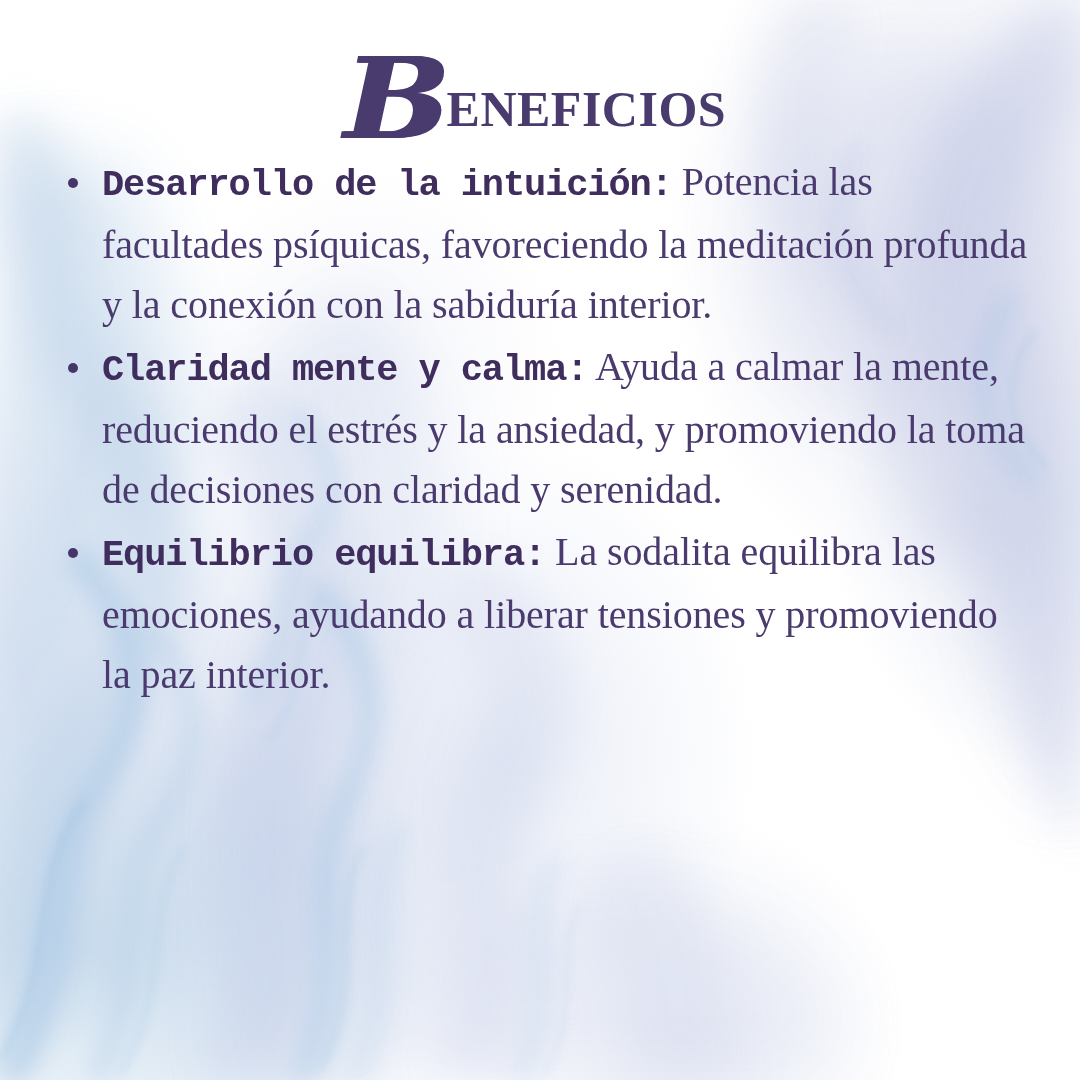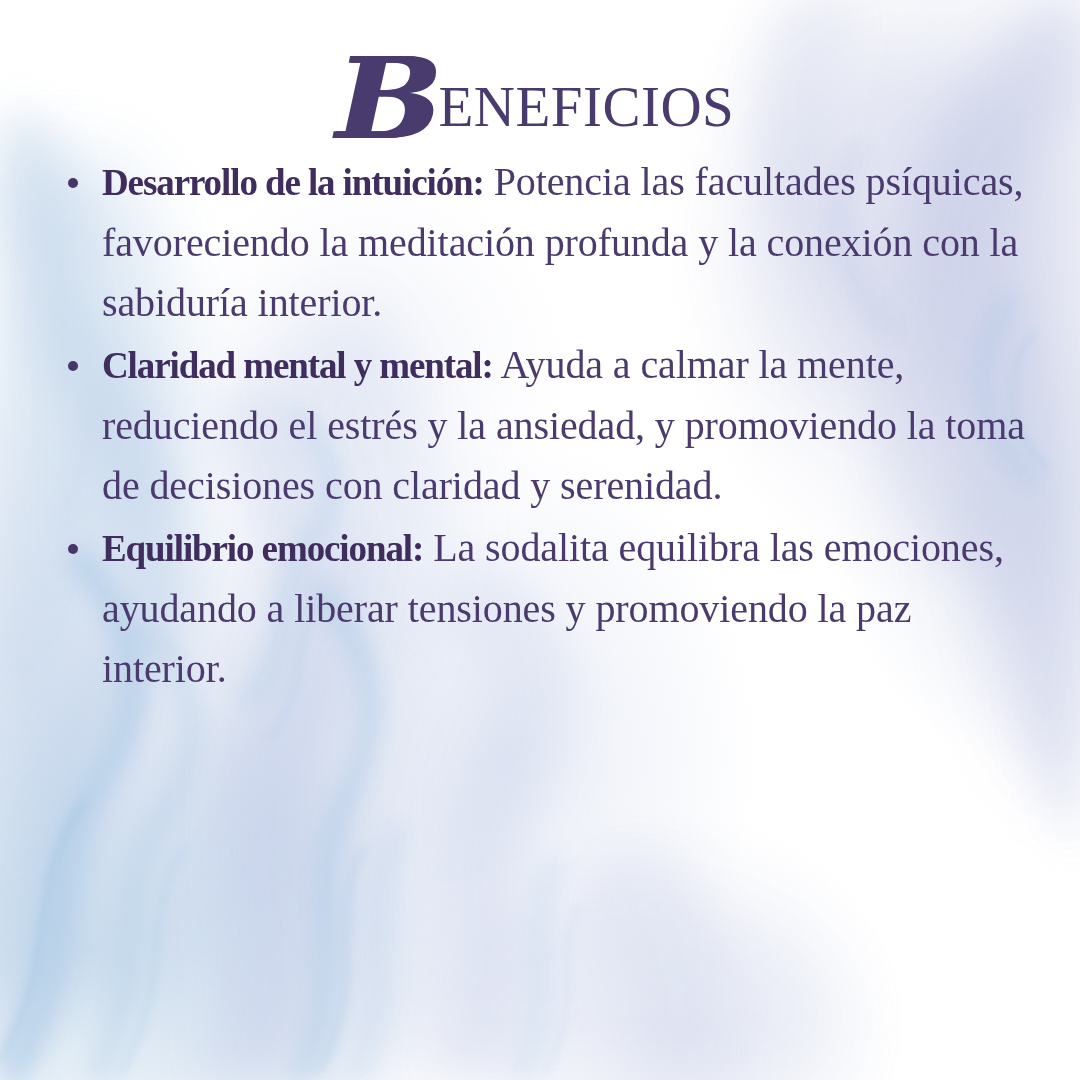--- a/index.html
+++ b/index.html
@@ -70,22 +70,22 @@
     letter-spacing: -6px;
     vertical-align: -12px;
     display: inline-block;
     transform: scaleX(1.12);
     transform-origin: right bottom;
     text-shadow: 2px 0 0 #4a3b6e;
   }
 
   .title .rest {
     font-family: "Liberation Serif", "DejaVu Serif", serif;
-    font-size: 57px;
-    font-weight: 400;
+    font-size: 50px;
+    font-weight: 700;
     letter-spacing: 0.5px;
     margin-left: 4px;
   }
 
   .bullets {
     position: absolute;
     top: 152px;
     left: 58px;
     right: 46px;
     list-style: none;
@@ -109,21 +109,21 @@
     position: absolute;
     left: 10px;
     top: 26px;
     width: 10px;
     height: 10px;
     border-radius: 50%;
     background: #463568;
   }
 
   .bullet .lead {
-    font-family: Liberation Serif, serif;
+    font-family: Liberation Mono, monospace;
     font-weight: 700;
     font-size: 37px;
     letter-spacing: -1.1px;
     color: #3f2d5e;
   }
 
   .bullet .body {
     font-family: "Liberation Serif", "DejaVu Serif", serif;
     font-weight: 400;
     color: #4a3a6d;
@@ -181,18 +181,18 @@
       <path d="M545,1075 C585,1000 552,955 580,905" stroke="#a3c7e2" stroke-width="4" fill="none" opacity="0.35"></path>
     </svg>
   </div>
 
   <div class="content">
 
     <h1 class="title"><span class="dropcap">B</span><span class="rest">ENEFICIOS</span></h1>
 
     <ul class="bullets">
       <li class="bullet"><span class="lead">Desarrollo de la intuición:</span><span class="body"> Potencia las facultades psíquicas, favoreciendo la meditación profunda y la conexión con la sabiduría interior.</span></li>
-      <li class="bullet"><span class="lead">Claridad mental y mental:</span><span class="body"> Ayuda a calmar la mente, reduciendo el estrés y la ansiedad, y promoviendo la toma de decisiones con claridad y serenidad.</span></li>
-      <li class="bullet"><span class="lead">Equilibrio emocional:</span><span class="body"> La sodalita equilibra las emociones, ayudando a liberar tensiones y promoviendo la paz interior.</span></li>
+      <li class="bullet"><span class="lead">Claridad mente y calma:</span><span class="body"> Ayuda a calmar la mente, reduciendo el estrés y la ansiedad, y promoviendo la toma de decisiones con claridad y serenidad.</span></li>
+      <li class="bullet"><span class="lead">Equilibrio equilibra:</span><span class="body"> La sodalita equilibra las emociones, ayudando a liberar tensiones y promoviendo la paz interior.</span></li>
     </ul>
 
   </div>
 </div>
 
 </body></html>

